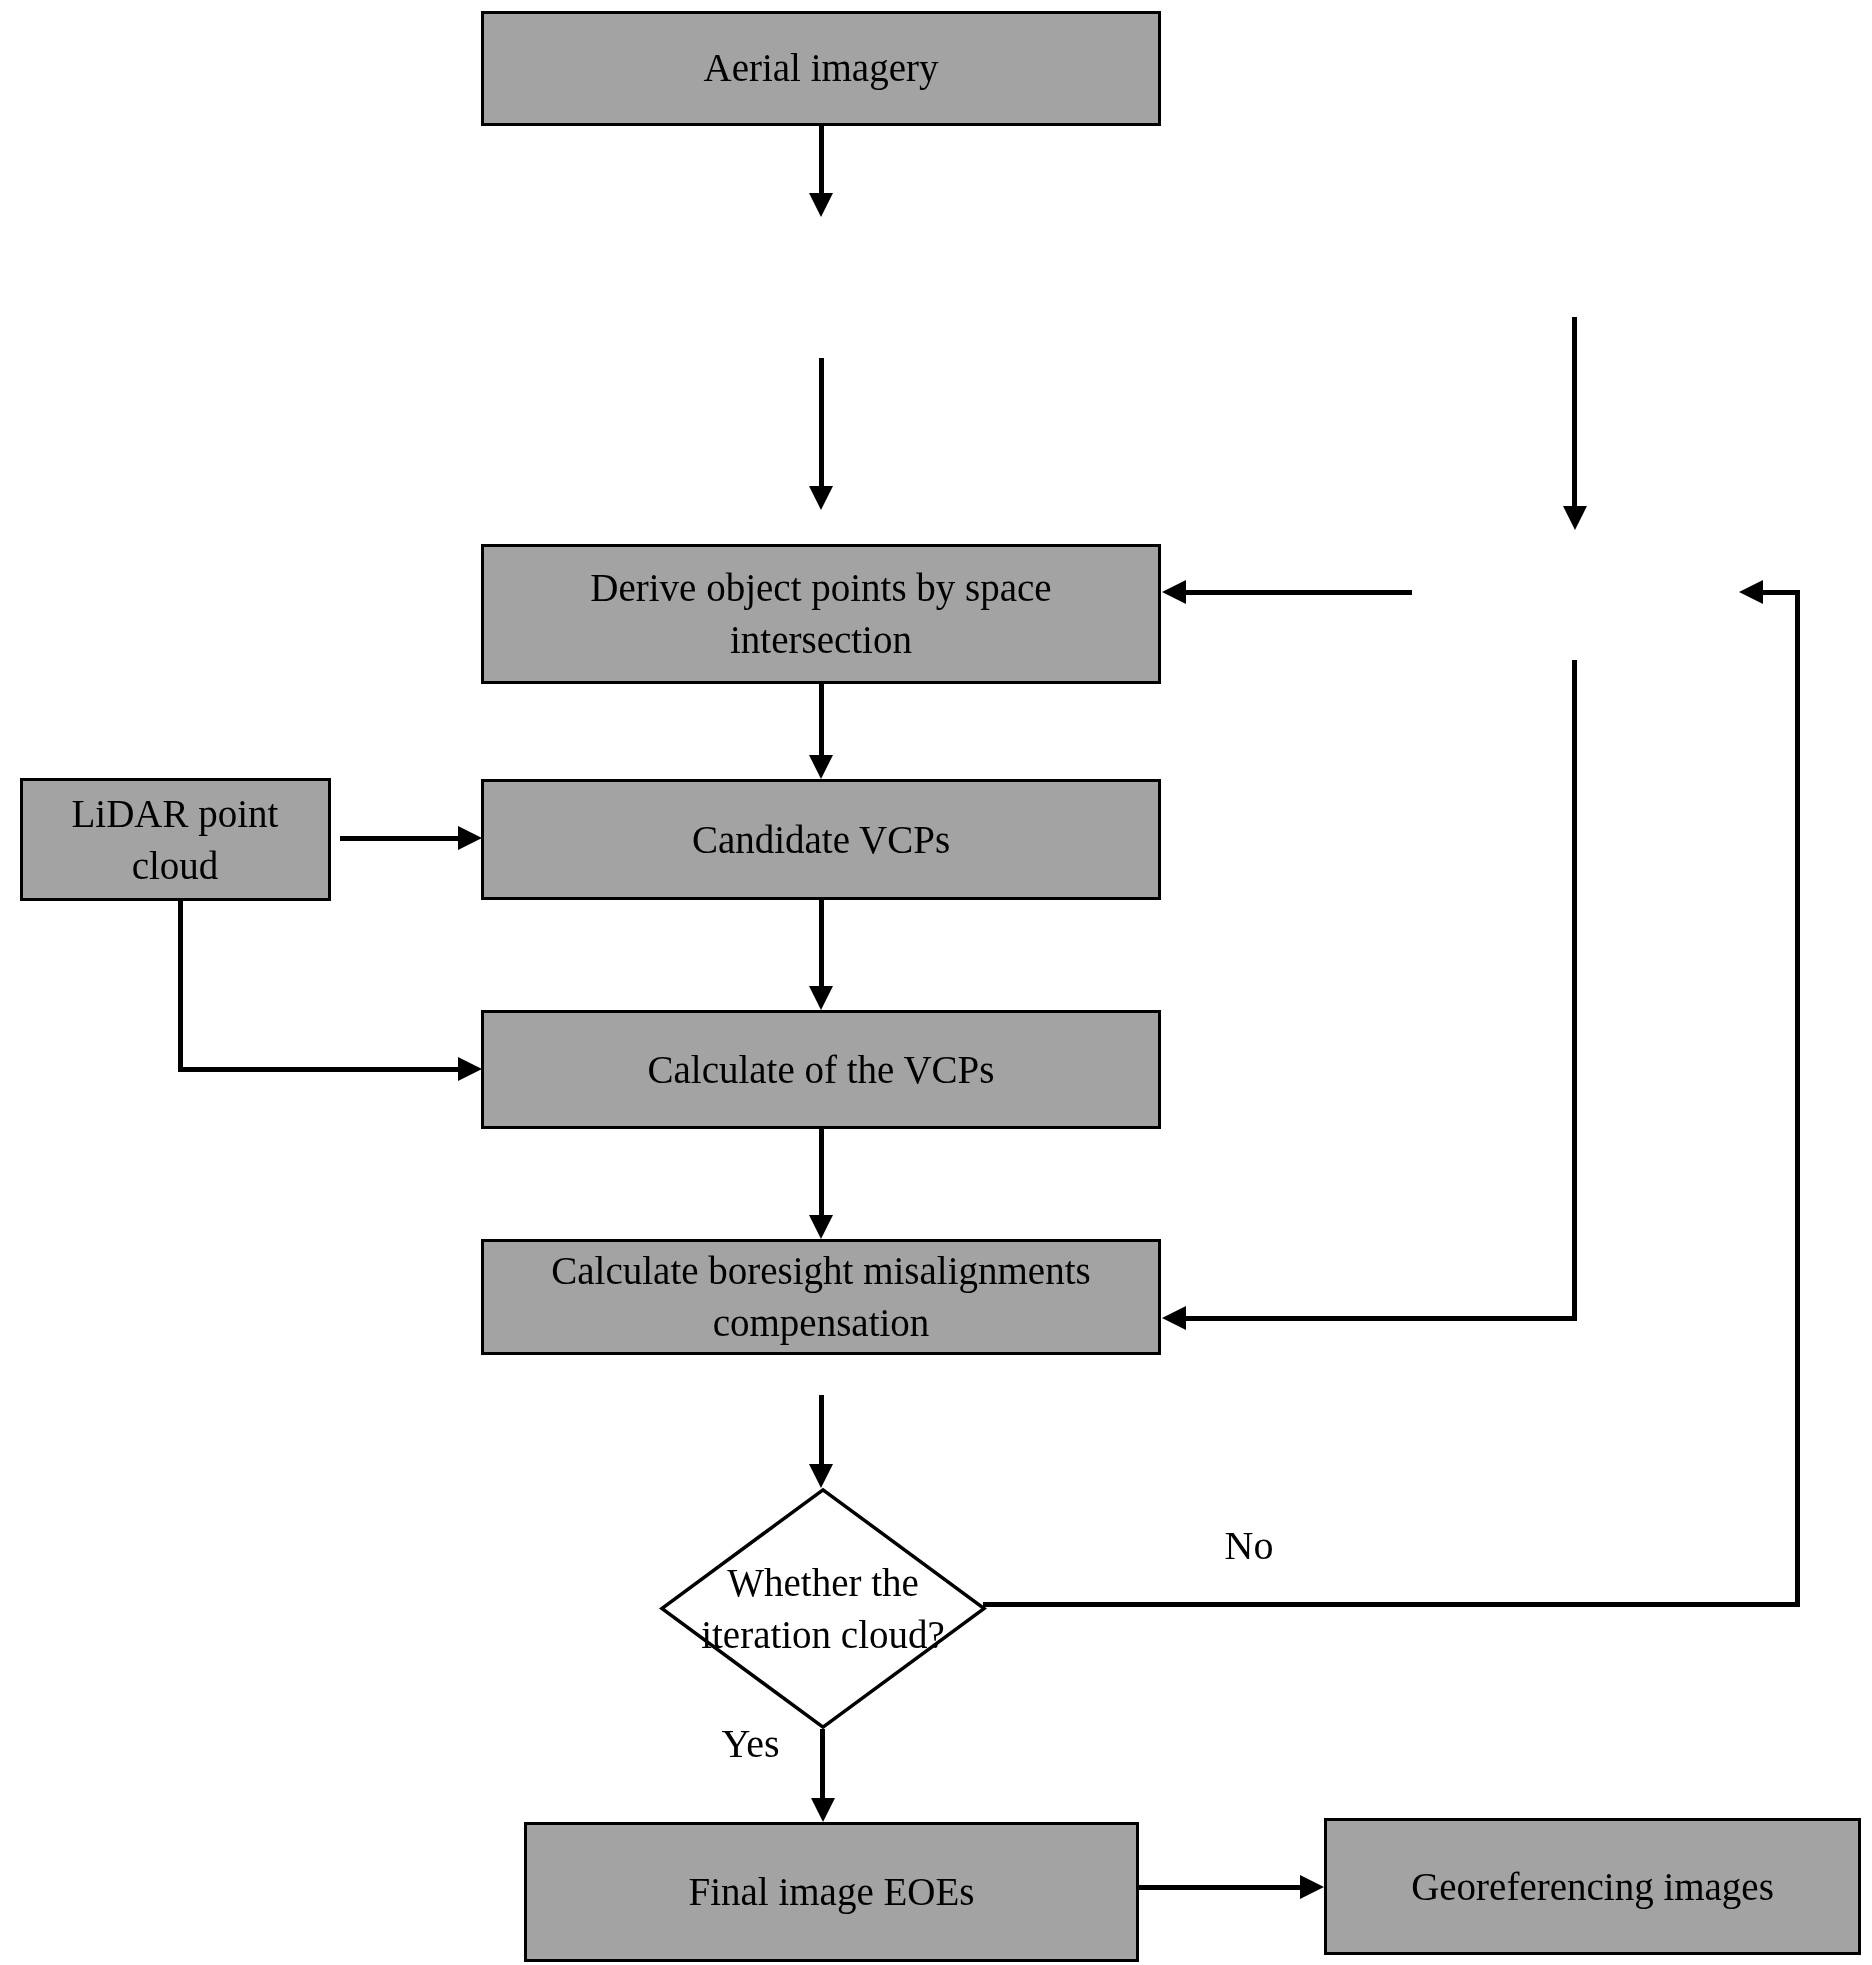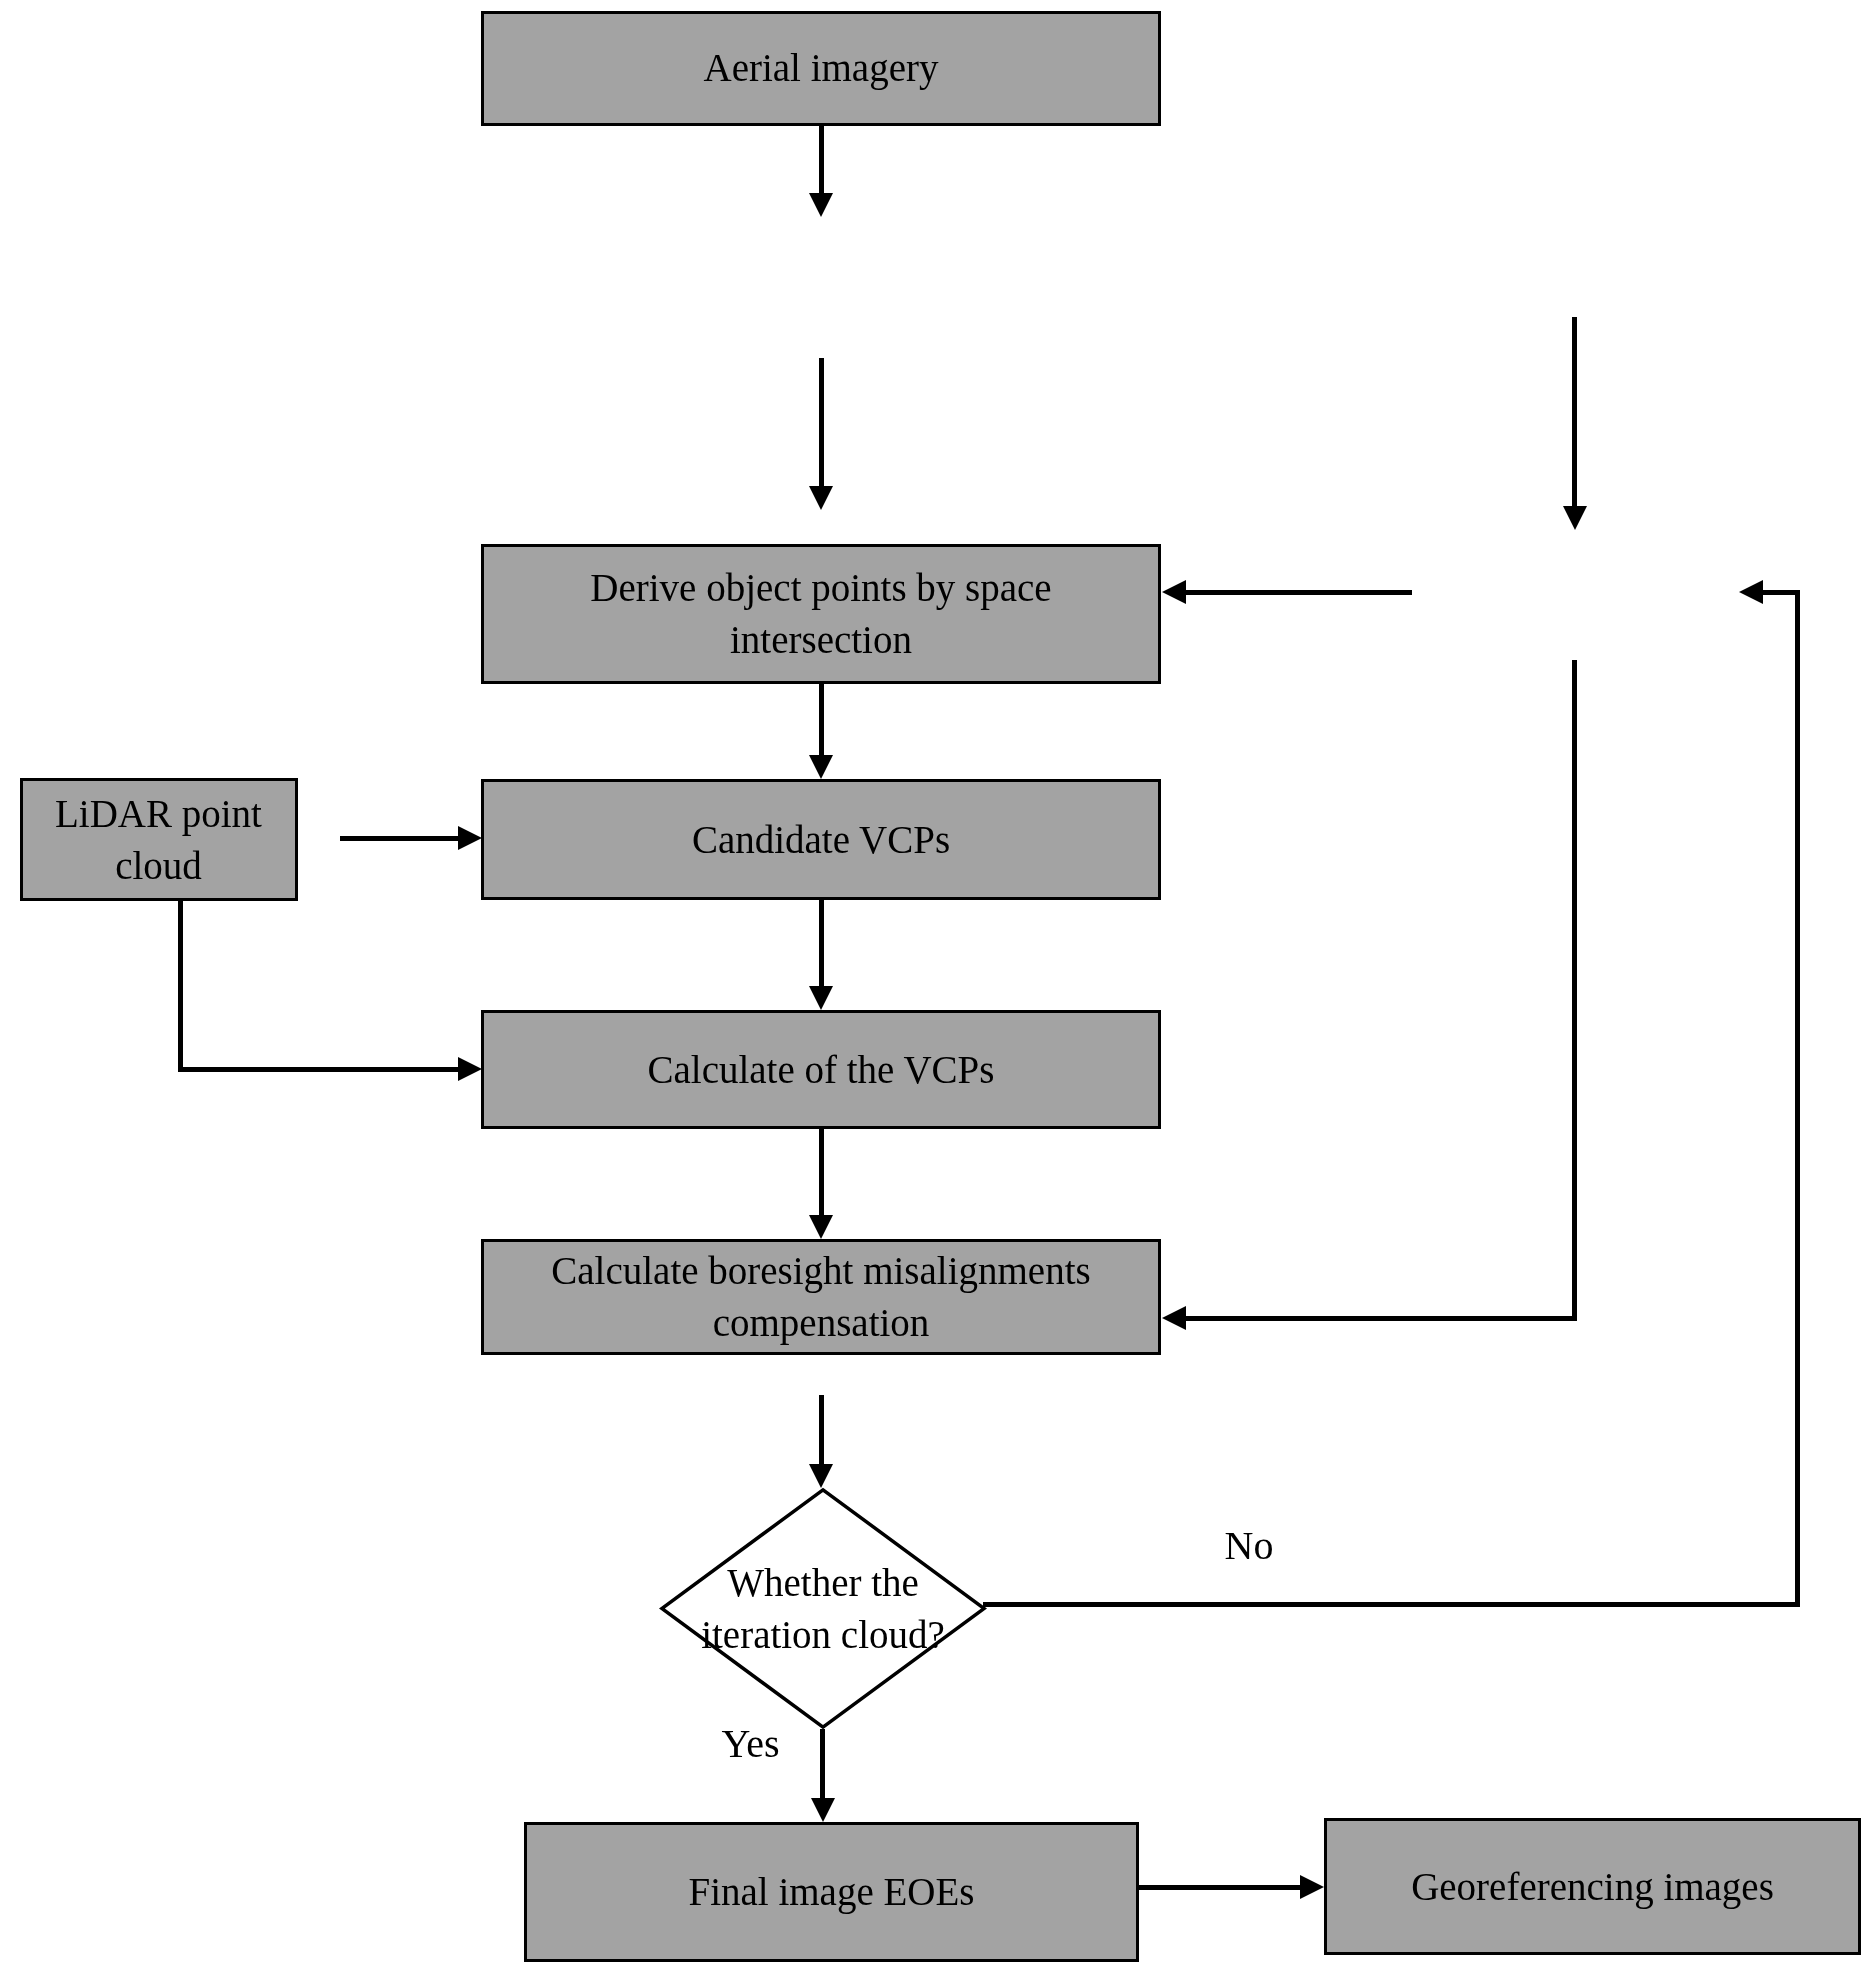--- a/index.html
+++ b/index.html
@@ -130,21 +130,21 @@
   <div class="node" style="left:524px; top:1822px; width:615px; height:140px;">
     <span class="lbl">Final image EOEs</span>
   </div>
 
   <div class="node" style="left:1324px; top:1818px; width:537px; height:137px;">
     <span class="lbl">Georeferencing images</span>
   </div>
 
 
 
-  <div class="node" style="left:19.5px; top:778px; width:278px; height:123px;">
+  <div class="node" style="left:19.5px; top:778px; width:311px; height:123px;">
     <span class="lbl">LiDAR point
 cloud</span>
   </div>
 
   <div class="seg" style="left:819px; top:124px; width:4.9px; height:71px;"></div>
   <div class="ah down" style="left:809px; top:193px;"></div>
 
   <div class="seg" style="left:819px; top:358px; width:4.9px; height:129px;"></div>
   <div class="ah down" style="left:809px; top:486px;"></div>
 

